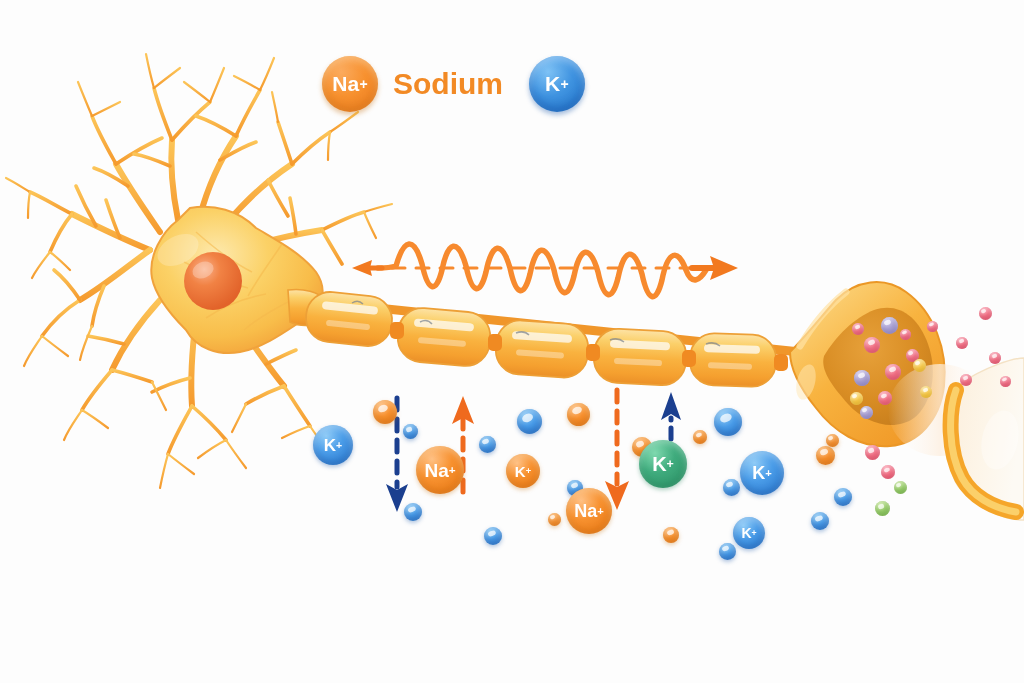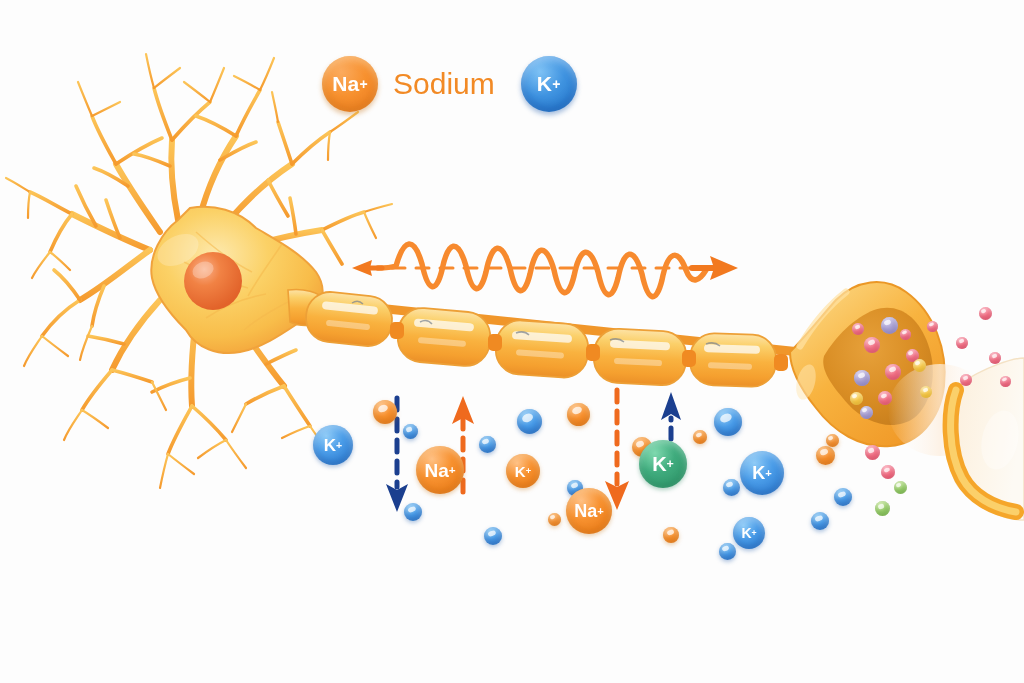--- a/index.html
+++ b/index.html
@@ -28,21 +28,21 @@
   }
   .legend-badge .sup{font-size:14px;vertical-align:super;line-height:0;}
   .badge-na{
     background:radial-gradient(circle at 34% 28%, #fbab5e 0%, #f7912f 45%, #ea7a1c 100%);
     box-shadow:0 3px 5px rgba(200,120,30,.40), inset 0 -5px 8px rgba(190,100,15,.35), inset 0 4px 7px rgba(255,220,175,.55);
   }
   .badge-k{
     background:radial-gradient(circle at 34% 28%, #7ec2f5 0%, #3f93e0 45%, #1e6fc4 100%);
     box-shadow:0 3px 5px rgba(35,95,175,.40), inset 0 -5px 8px rgba(15,75,160,.40), inset 0 4px 7px rgba(200,232,255,.55);
   }
-  .legend-text{font-size:30px;font-weight:normal;margin-left:15px;margin-right:26px;}
+  .legend-text{font-size:30px;font-weight:bold;margin-left:15px;margin-right:26px;}
   .t-na{color:#f28a25;}
   .t-k{color:#3f8fdc;}
 
   
   .ion{
     position:absolute;border-radius:50%;
     display:flex;align-items:center;justify-content:center;
     color:#fff;font-weight:bold;white-space:nowrap;
     line-height:1;
   }

